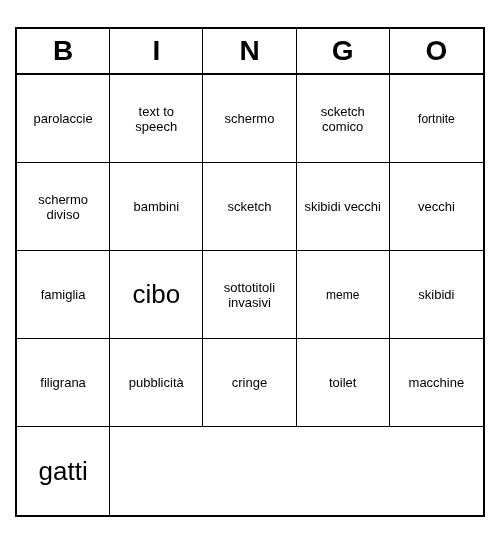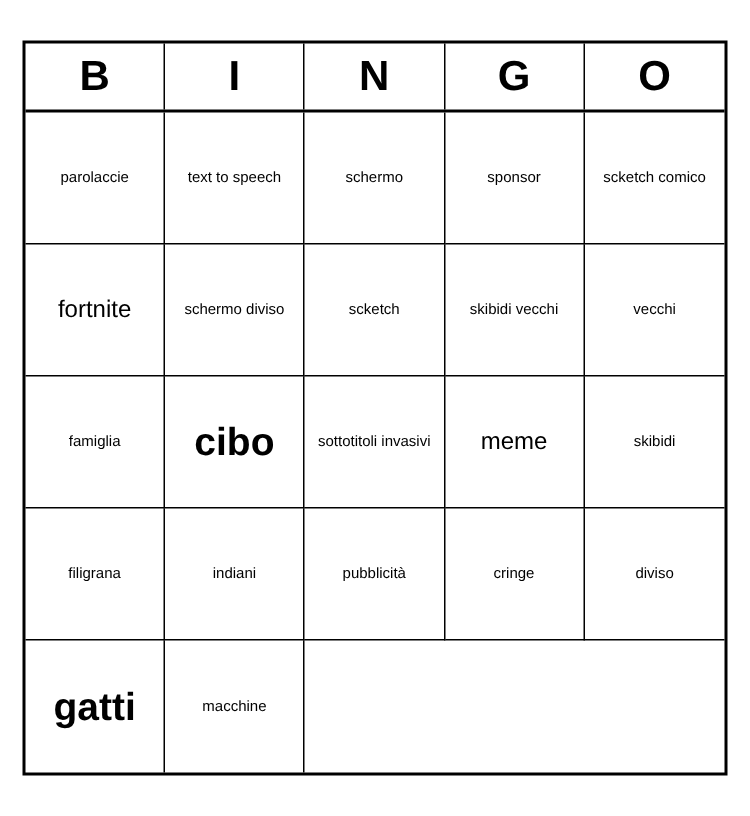--- a/index.html
+++ b/index.html
@@ -50,68 +50,67 @@
 
     .bingo-cell {
       border-right: 1px solid #000;
       border-bottom: 1px solid #000;
       min-height: 88px;
       display: flex;
       align-items: center;
       justify-content: center;
       text-align: center;
       padding: 4px 6px;
-      font-size: 10px;
+      font-size: 13px;
     }
 
     .bingo-cell:nth-child(5n) {
       border-right: none;
     }
 
     .bingo-cell:nth-child(n+21) {
       border-bottom: none;
     }
 
     .bingo-cell.large-text {
       font-size: 26px;
-      font-weight: bold;
+      font-weight: normal;
     }
 
     .bingo-cell.medium-large-text {
-      font-size: 16px;
+      font-size: 12px;
     }
   </style>
 </head>
 <body>
 
 <div class="bingo-container">
   <div class="bingo-header">
   <div class="bingo-header-cell">B</div>
       <div class="bingo-header-cell">I</div>
       <div class="bingo-header-cell">N</div>
       <div class="bingo-header-cell">G</div>
       <div class="bingo-header-cell">O</div>
     </div>
   <div class="bingo-grid">
   <div class="bingo-cell">parolaccie</div>
       <div class="bingo-cell">text to speech</div>
       <div class="bingo-cell">schermo</div>
-      <div class="bingo-cell">sponsor</div>
       <div class="bingo-cell">scketch comico</div>
       <div class="bingo-cell medium-large-text">fortnite</div>
       <div class="bingo-cell">schermo diviso</div>
+      <div class="bingo-cell">bambini</div>
       <div class="bingo-cell">scketch</div>
       <div class="bingo-cell">skibidi vecchi</div>
       <div class="bingo-cell">vecchi</div>
       <div class="bingo-cell">famiglia</div>
       <div class="bingo-cell large-text">cibo</div>
       <div class="bingo-cell">sottotitoli invasivi</div>
       <div class="bingo-cell medium-large-text">meme</div>
       <div class="bingo-cell">skibidi</div>
       <div class="bingo-cell">filigrana</div>
-      <div class="bingo-cell">indiani</div>
       <div class="bingo-cell">pubblicità</div>
       <div class="bingo-cell">cringe</div>
-      <div class="bingo-cell">diviso</div>
+      <div class="bingo-cell">toilet</div>
+      <div class="bingo-cell">macchine</div>
       <div class="bingo-cell large-text">gatti</div>
-      <div class="bingo-cell">macchine</div>
     </div>
 </div>
 
 </body></html>

